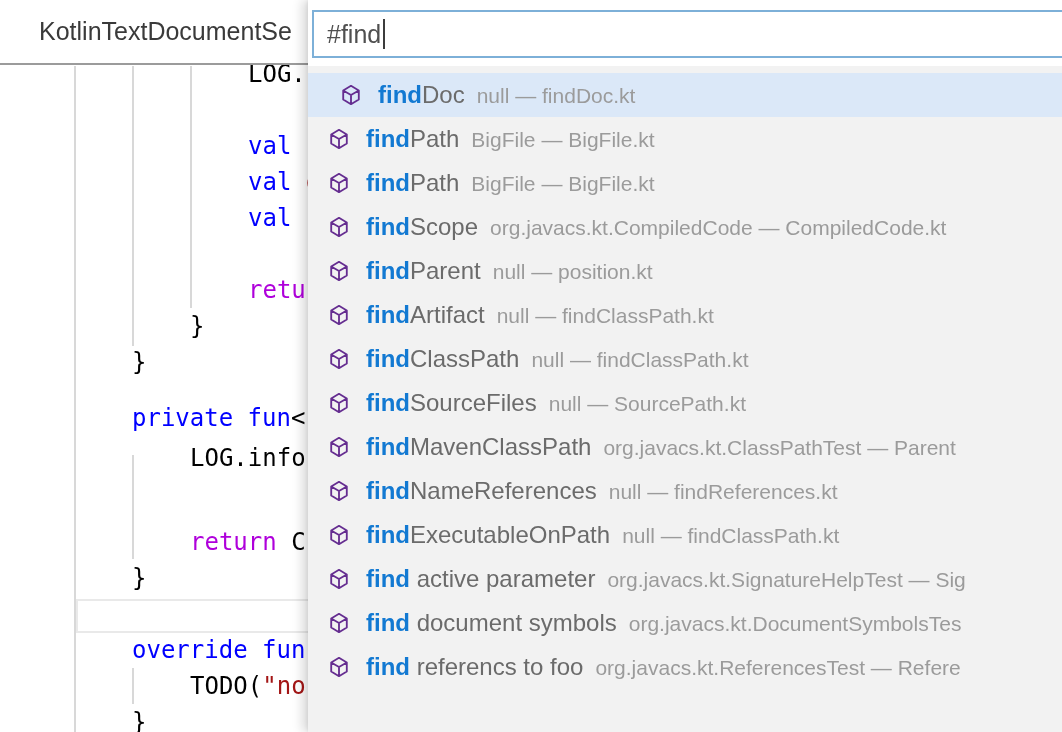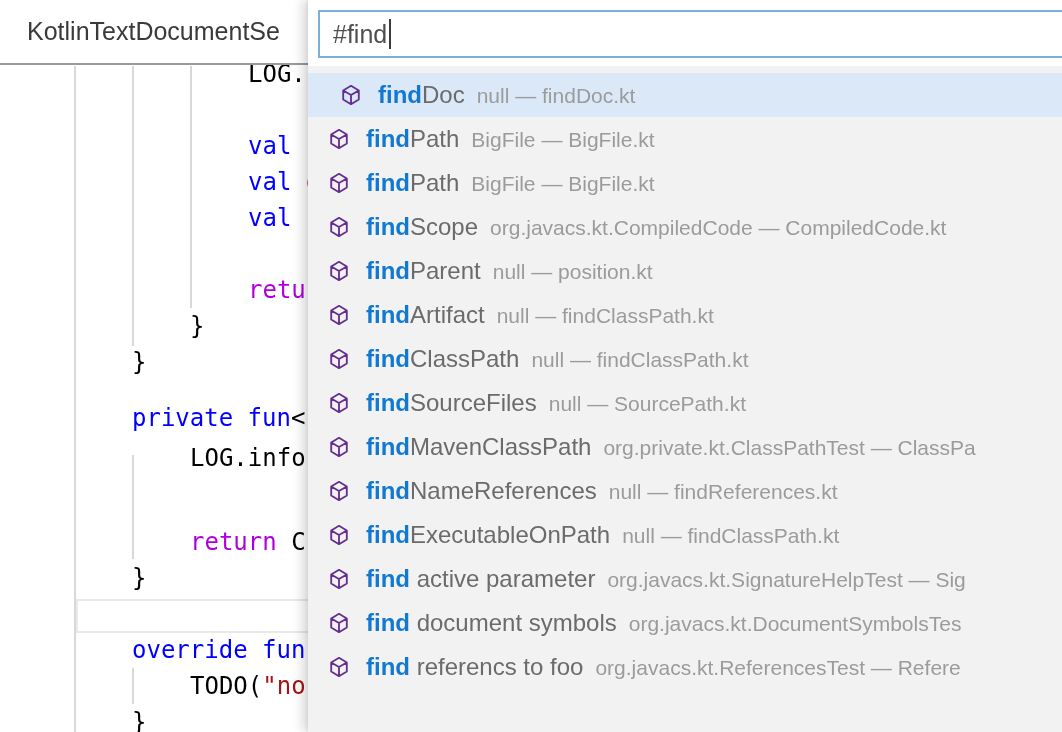--- a/index.html
+++ b/index.html
@@ -23,29 +23,29 @@
     position:absolute;background:#ffffff;
     border:2px solid #e9e9e9;border-right:none;
   }
 
   
   .header{
     position:absolute;left:0;top:0;width:1062px;height:63px;z-index:2;
     background:#ffffff;border-bottom:2px solid var(--header_border);
     display:flex;align-items:center;
   }
-  .tab-title{margin-left:27px;font-size:25px;color:var(--title);white-space:nowrap;}
+  .tab-title{margin-left:39px;font-size:25px;color:var(--title);white-space:nowrap;}
 
   
   .quick-open{
     position:absolute;left:308px;top:0;width:754px;height:732px;z-index:3;
     background:var(--list_bg);
     box-shadow:-6px 0 10px rgba(0,0,0,0.14),0 0 4px rgba(0,0,0,0.10);
   }
-  .input-wrap{background:#ffffff;padding:10px 0 8px 10px;height:48px;box-sizing:content-box;}
+  .input-wrap{background:#ffffff;padding:10px 0 8px 4px;height:48px;box-sizing:content-box;}
   .query-input{
     width:760px;height:48px;box-sizing:border-box;
     border:2px solid var(--input_border);background:#ffffff;
     display:flex;align-items:center;padding-left:13px;
     font-size:25px;color:var(--query_text);
   }
   .caret{display:inline-block;width:2px;height:30px;background:#3c3c3c;margin-left:2px;}
 
   .results-list{padding-top:7px;}
   .row{
@@ -151,21 +151,21 @@
     <svg width="22" height="22" viewBox="0 0 24 24">
       <path d="M12 2 L20.5 7 L20.5 17 L12 22 L3.5 17 L3.5 7 Z M3.5 7 L12 12 M20.5 7 L12 12 M12 12 L12 22" fill="none" stroke="currentColor" stroke-width="2" stroke-linejoin="round"></path>
     </svg>
     <span class="label"><span class="match">find</span><span class="rest">SourceFiles</span><span class="desc">null — SourcePath.kt</span></span>
   </div>
 
   <div class="row">
     <svg width="22" height="22" viewBox="0 0 24 24">
       <path d="M12 2 L20.5 7 L20.5 17 L12 22 L3.5 17 L3.5 7 Z M3.5 7 L12 12 M20.5 7 L12 12 M12 12 L12 22" fill="none" stroke="currentColor" stroke-width="2" stroke-linejoin="round"></path>
     </svg>
-    <span class="label"><span class="match">find</span><span class="rest">MavenClassPath</span><span class="desc">org.private.kt.ClassPathTest — ClassPa</span></span>
+    <span class="label"><span class="match">find</span><span class="rest">MavenClassPath</span><span class="desc">org.javacs.kt.ClassPathTest — Parent</span></span>
   </div>
 
   <div class="row">
     <svg width="22" height="22" viewBox="0 0 24 24">
       <path d="M12 2 L20.5 7 L20.5 17 L12 22 L3.5 17 L3.5 7 Z M3.5 7 L12 12 M20.5 7 L12 12 M12 12 L12 22" fill="none" stroke="currentColor" stroke-width="2" stroke-linejoin="round"></path>
     </svg>
     <span class="label"><span class="match">find</span><span class="rest">NameReferences</span><span class="desc">null — findReferences.kt</span></span>
   </div>
 
   <div class="row">

